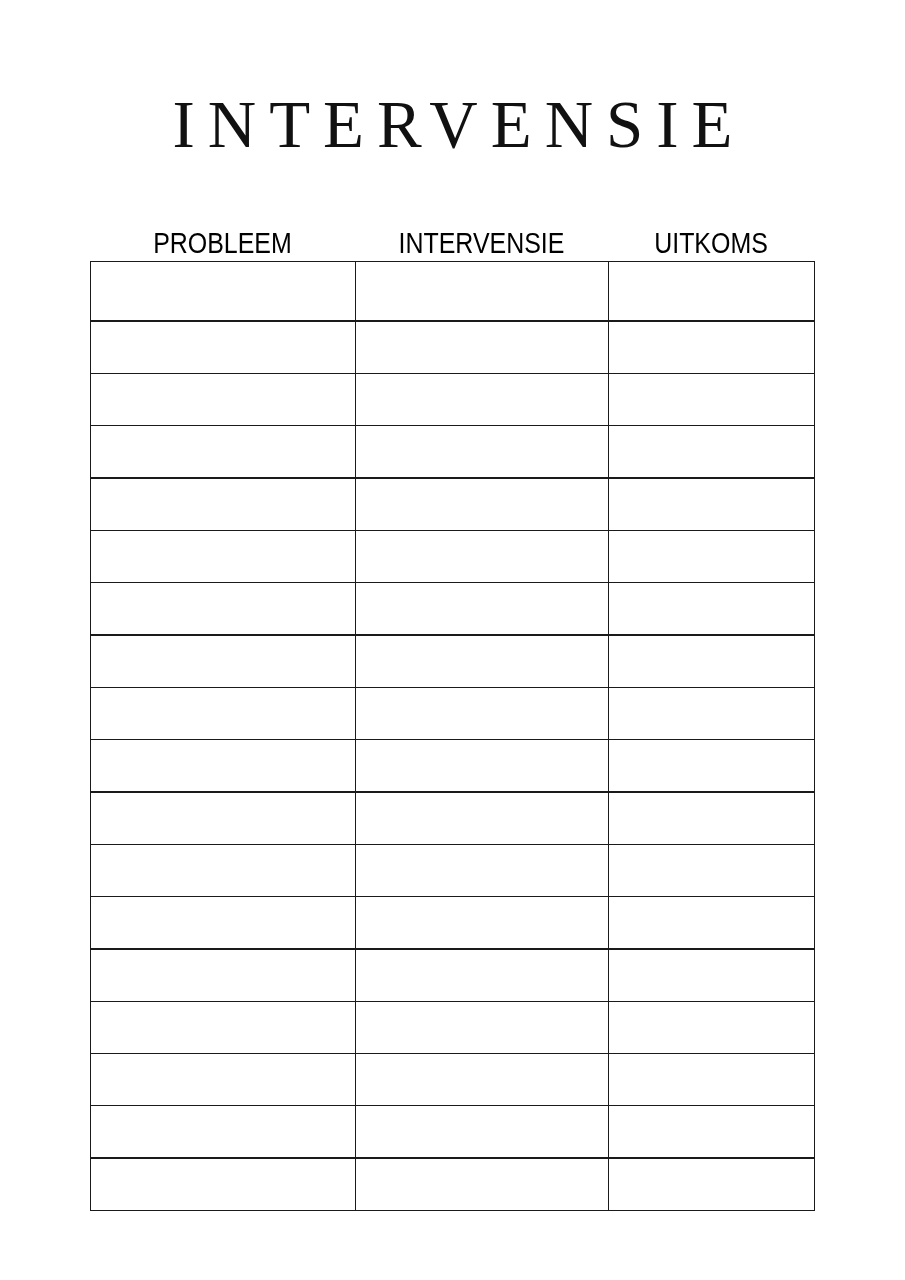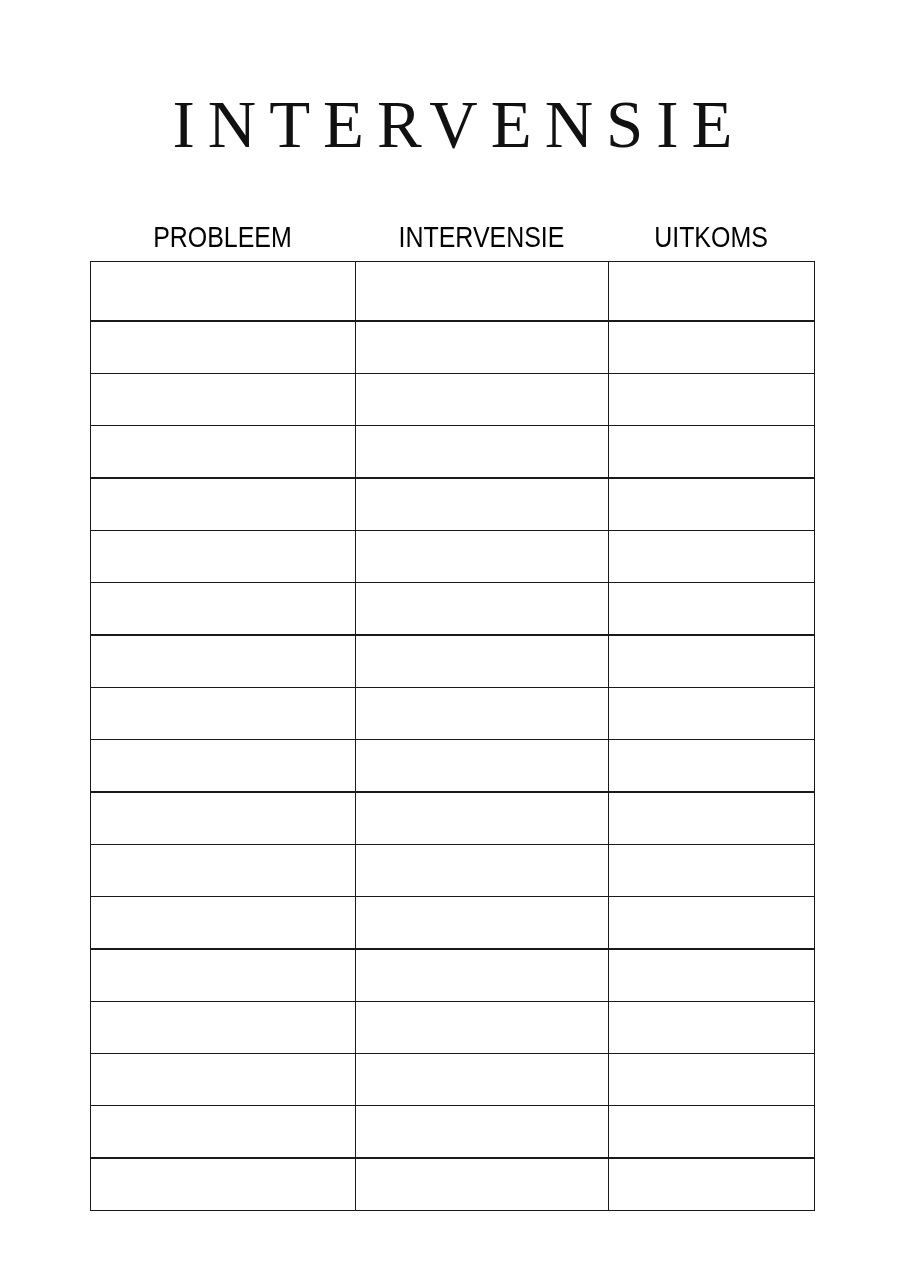--- a/index.html
+++ b/index.html
@@ -31,21 +31,21 @@
     text-indent: 13px;
     color: #111111;
     white-space: nowrap;
     -webkit-font-smoothing: antialiased;
   }
 
   
   .col-headers {
     position: absolute;
     left: 90px;
-    top: 213px;
+    top: 219px;
     width: 724px;
     height: 40px;
     display: flex;
     align-items: flex-end;
   }
   .col-header {
     text-align: center;
     font-family: "Liberation Sans", sans-serif;
     font-weight: 400;
     font-size: 29px;

